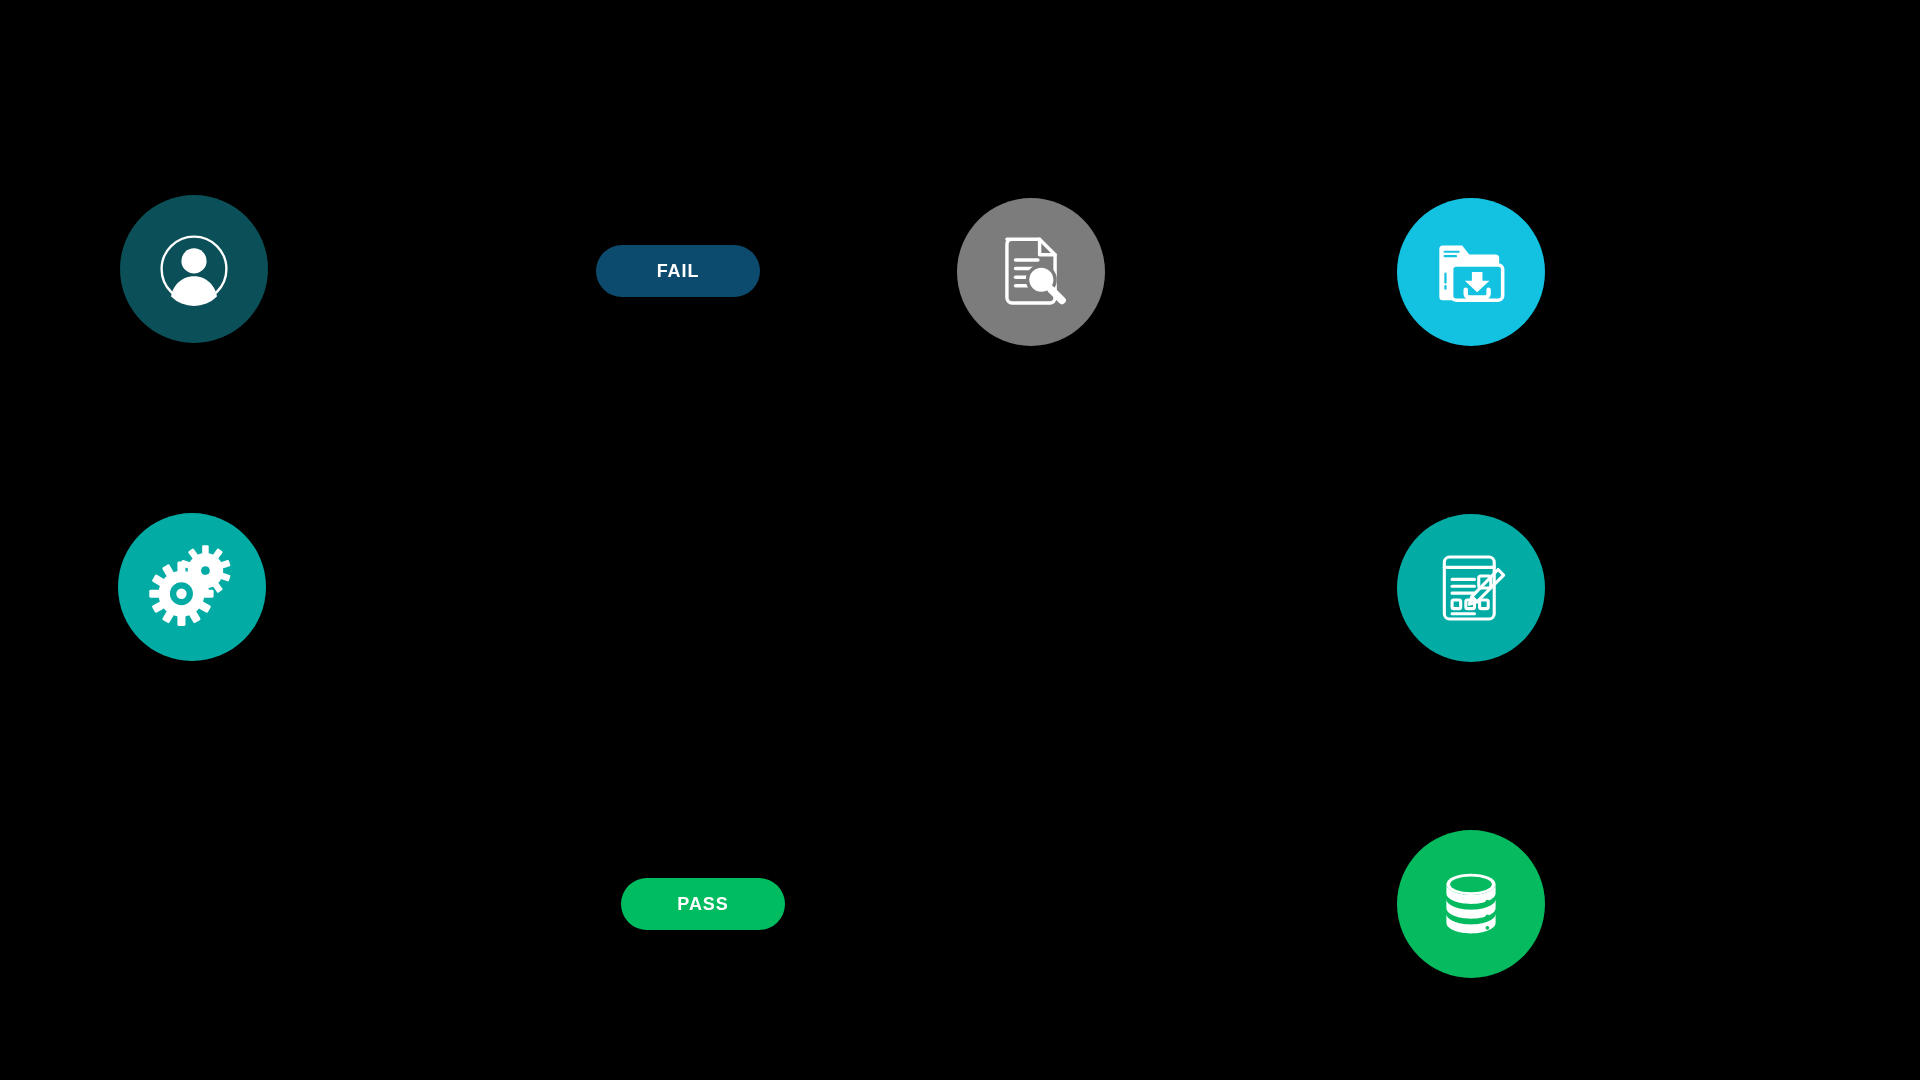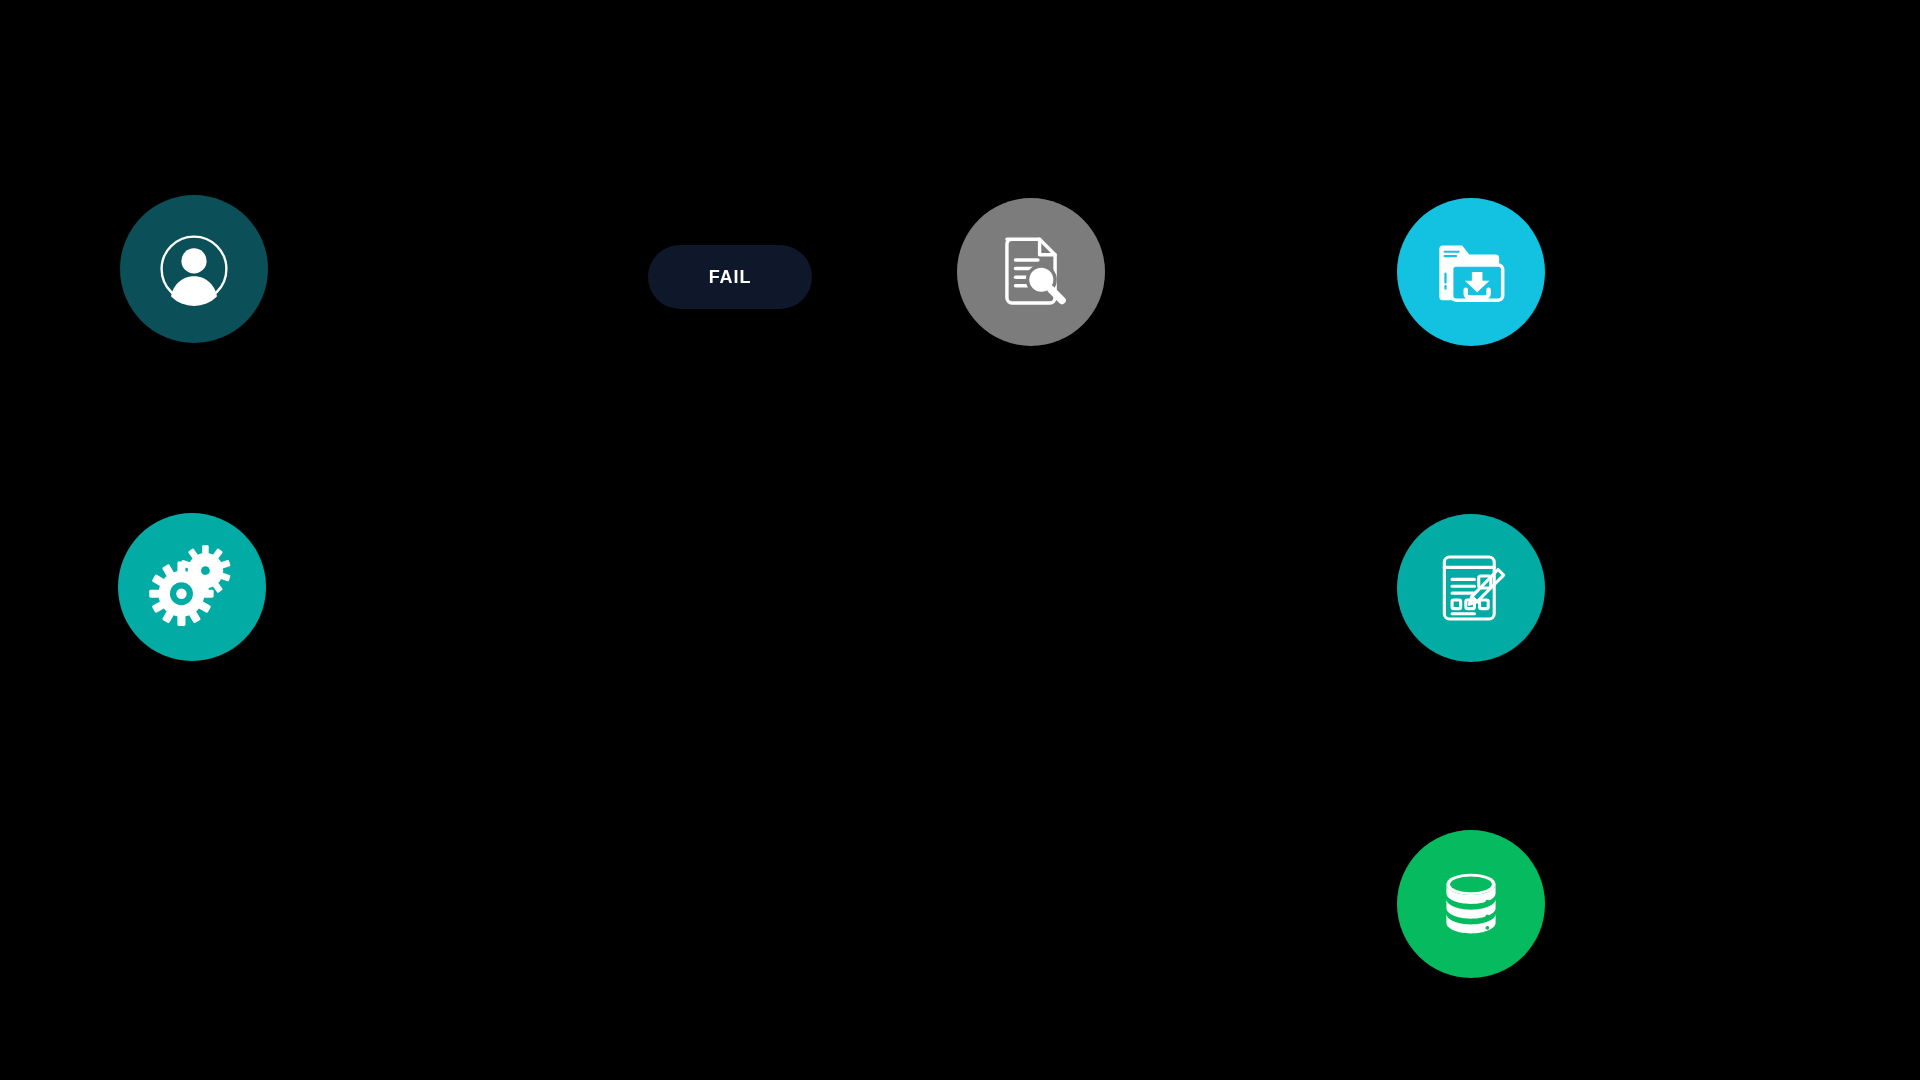--- a/index.html
+++ b/index.html
@@ -51,21 +51,21 @@
 
   
   #node-user          { left: 120px;  top: 195px; width: 148px; height: 148px; background: #0B4F58; }
   #node-settings      { left: 118px;  top: 513px; width: 148px; height: 148px; background: #02ACA4; }
   #node-review        { left: 957px;  top: 198px; width: 148px; height: 148px; background: #7C7C7C; }
   #node-intake        { left: 1397px; top: 198px; width: 148px; height: 148px; background: #12C2E0; }
   #node-form          { left: 1397px; top: 514px; width: 148px; height: 148px; background: #02ACA4; }
   #node-database      { left: 1397px; top: 830px; width: 148px; height: 148px; background: #06BB5F; }
 
   
-  #pill-fail { left: 648px; top: 245px; width: 164px; height: 64px; background: #0f172a; }
+  #pill-fail { left: 596px; top: 245px; width: 164px; height: 52px; background: #0c4a6e; }
   #pill-pass { left: 621px; top: 878px; width: 164px; height: 52px; background: #00BC60; }
 </style>
 </head>
 <body>
 
 <div id="canvas">
 
   <div class="node" id="node-user">
     <span>
       <svg width="90" height="90" viewBox="0 0 100 100" aria-hidden="true">
@@ -202,14 +202,15 @@
         </g>
         <circle cx="70" cy="47" r="2.3" fill="#06BB5F"></circle>
         <circle cx="70" cy="65" r="2.3" fill="#06BB5F"></circle>
         <circle cx="70" cy="79" r="2.3" fill="#06BB5F"></circle>
       </svg>
     </span>
   </div>
 
   <div class="pill" id="pill-fail">FAIL</div>
 
+  <div class="pill" id="pill-pass">PASS</div>
 
 </div>
 
 </body></html>

